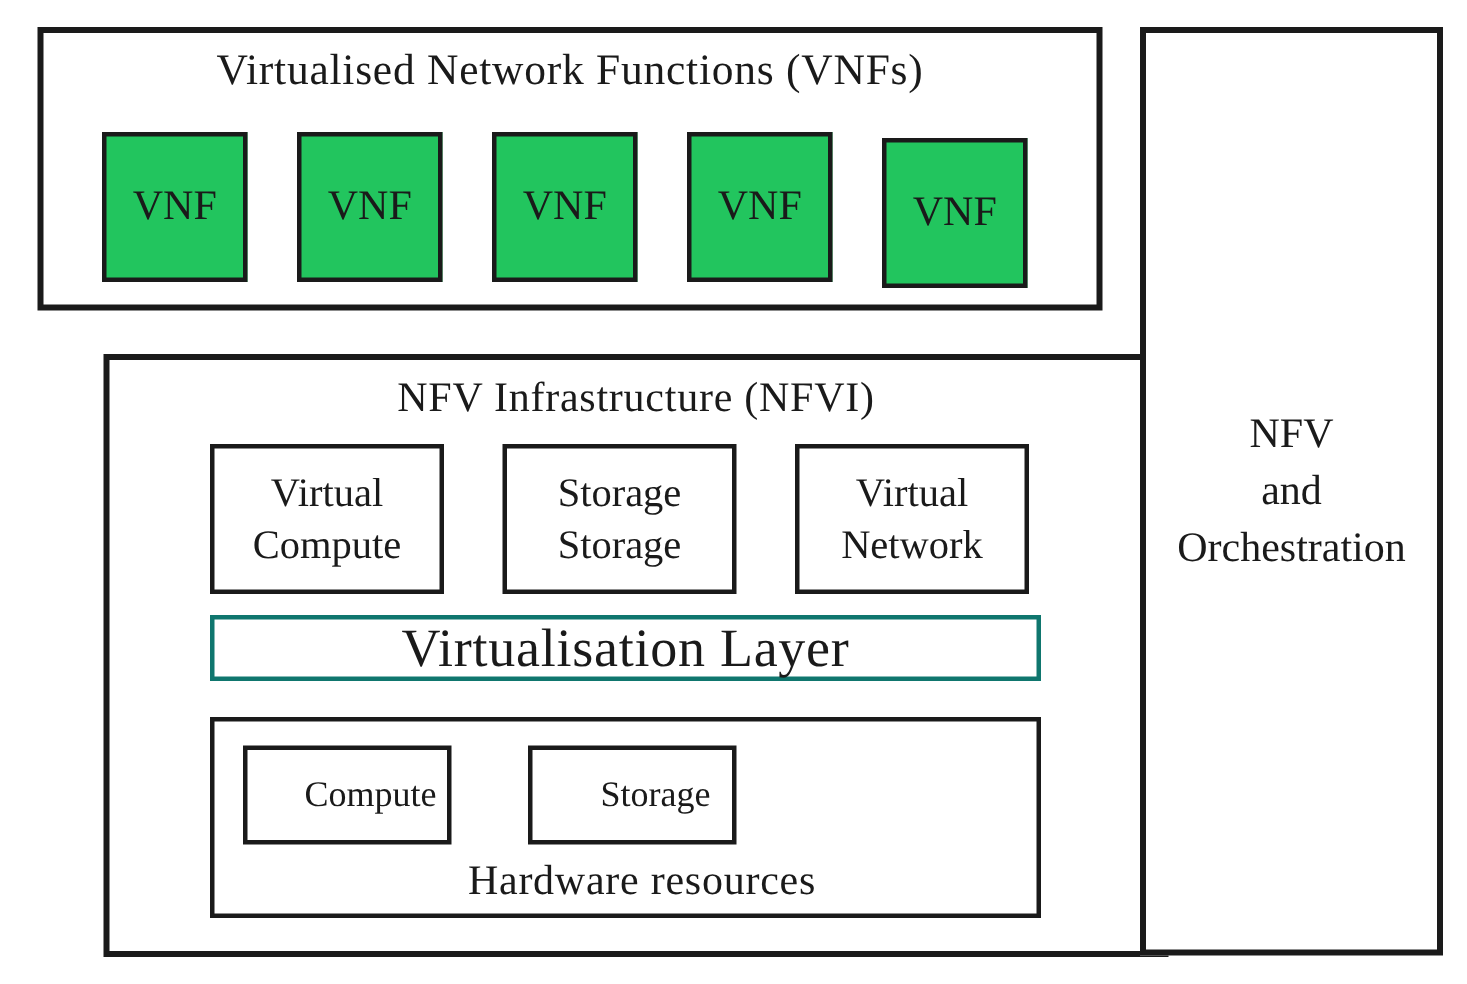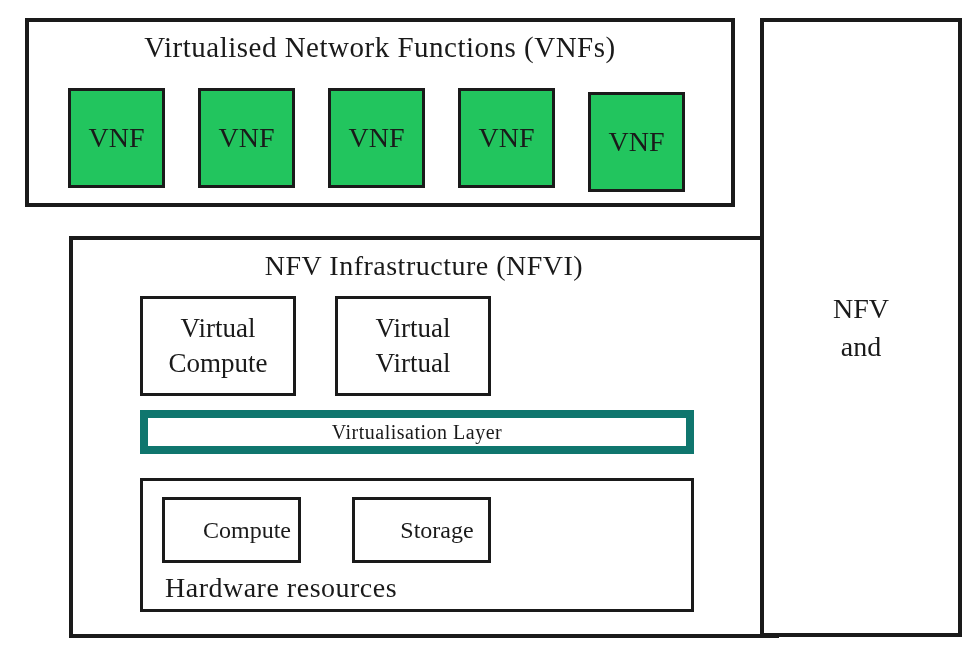--- a/index.html
+++ b/index.html
@@ -79,25 +79,25 @@
   .v-compute { left: 67px; }
   .v-storage { left: 262px; }
   .v-network { left: 457px; }
   .virt-layer {
     position: absolute;
     box-sizing: border-box;
     left: 67px;
     top: 170px;
     width: 554px;
     height: 44px;
-    border: 8px solid #0f766e;
-    display: flex;
-    align-items: center;
-    justify-content: center;
-    font-size: 20px;
+    border: 3px solid #0f766e;
+    display: flex;
+    align-items: center;
+    justify-content: center;
+    font-size: 36px;
     letter-spacing: 0.5px;
   }
   .hw-box {
     position: absolute;
     box-sizing: border-box;
     left: 67px;
     top: 238px;
     width: 554px;
     height: 134px;
     border: 3px solid #1a1a1a;
@@ -116,21 +116,21 @@
     padding-left: 31px;
   }
   .hw-compute { left: 19px; }
   .hw-storage { left: 209px; justify-content: center; }
   .hw-network { left: 378px; }
   .hw-label {
     position: absolute;
     left: 0;
     right: 0;
     bottom: 5px;
-    text-align: left;
+    text-align: center;
     font-size: 28px;
     letter-spacing: 0.5px;
     padding-left: 22px;
   }
   
   .mano-box {
     left: 760px; top: 18px; width: 202px; height: 619px;
     display: flex;
     flex-direction: column;
     align-items: center;
@@ -169,36 +169,40 @@
     </div>
   </div>
 
   <div class="box outer nfvi-layer">
     <div class="nfvi-title">NFV Infrastructure (NFVI)</div>
 
     <div class="virtual-box v-compute">
       <span>Virtual Compute</span>
     </div>
     <div class="virtual-box v-storage">
-      <span>Virtual Virtual</span>
+      <span>Storage Storage</span>
+    </div>
+    <div class="virtual-box v-network">
+      <span>Virtual Network</span>
     </div>
 
     <div class="virt-layer">
       <span>Virtualisation Layer</span>
     </div>
 
     <div class="hw-box">
       <div class="hw-res hw-compute">
         <span>Compute</span>
       </div>
       <div class="hw-res hw-storage">
         <span>Storage</span>
       </div>
       <div class="hw-label">Hardware resources</div>
     </div>
   </div>
 
   <div class="box outer mano-box">
     <div class="mano-line">NFV</div>
     <div class="mano-line">and</div>
+    <div class="mano-line">Orchestration</div>
   </div>
 
 </div>
 
 </body></html>

